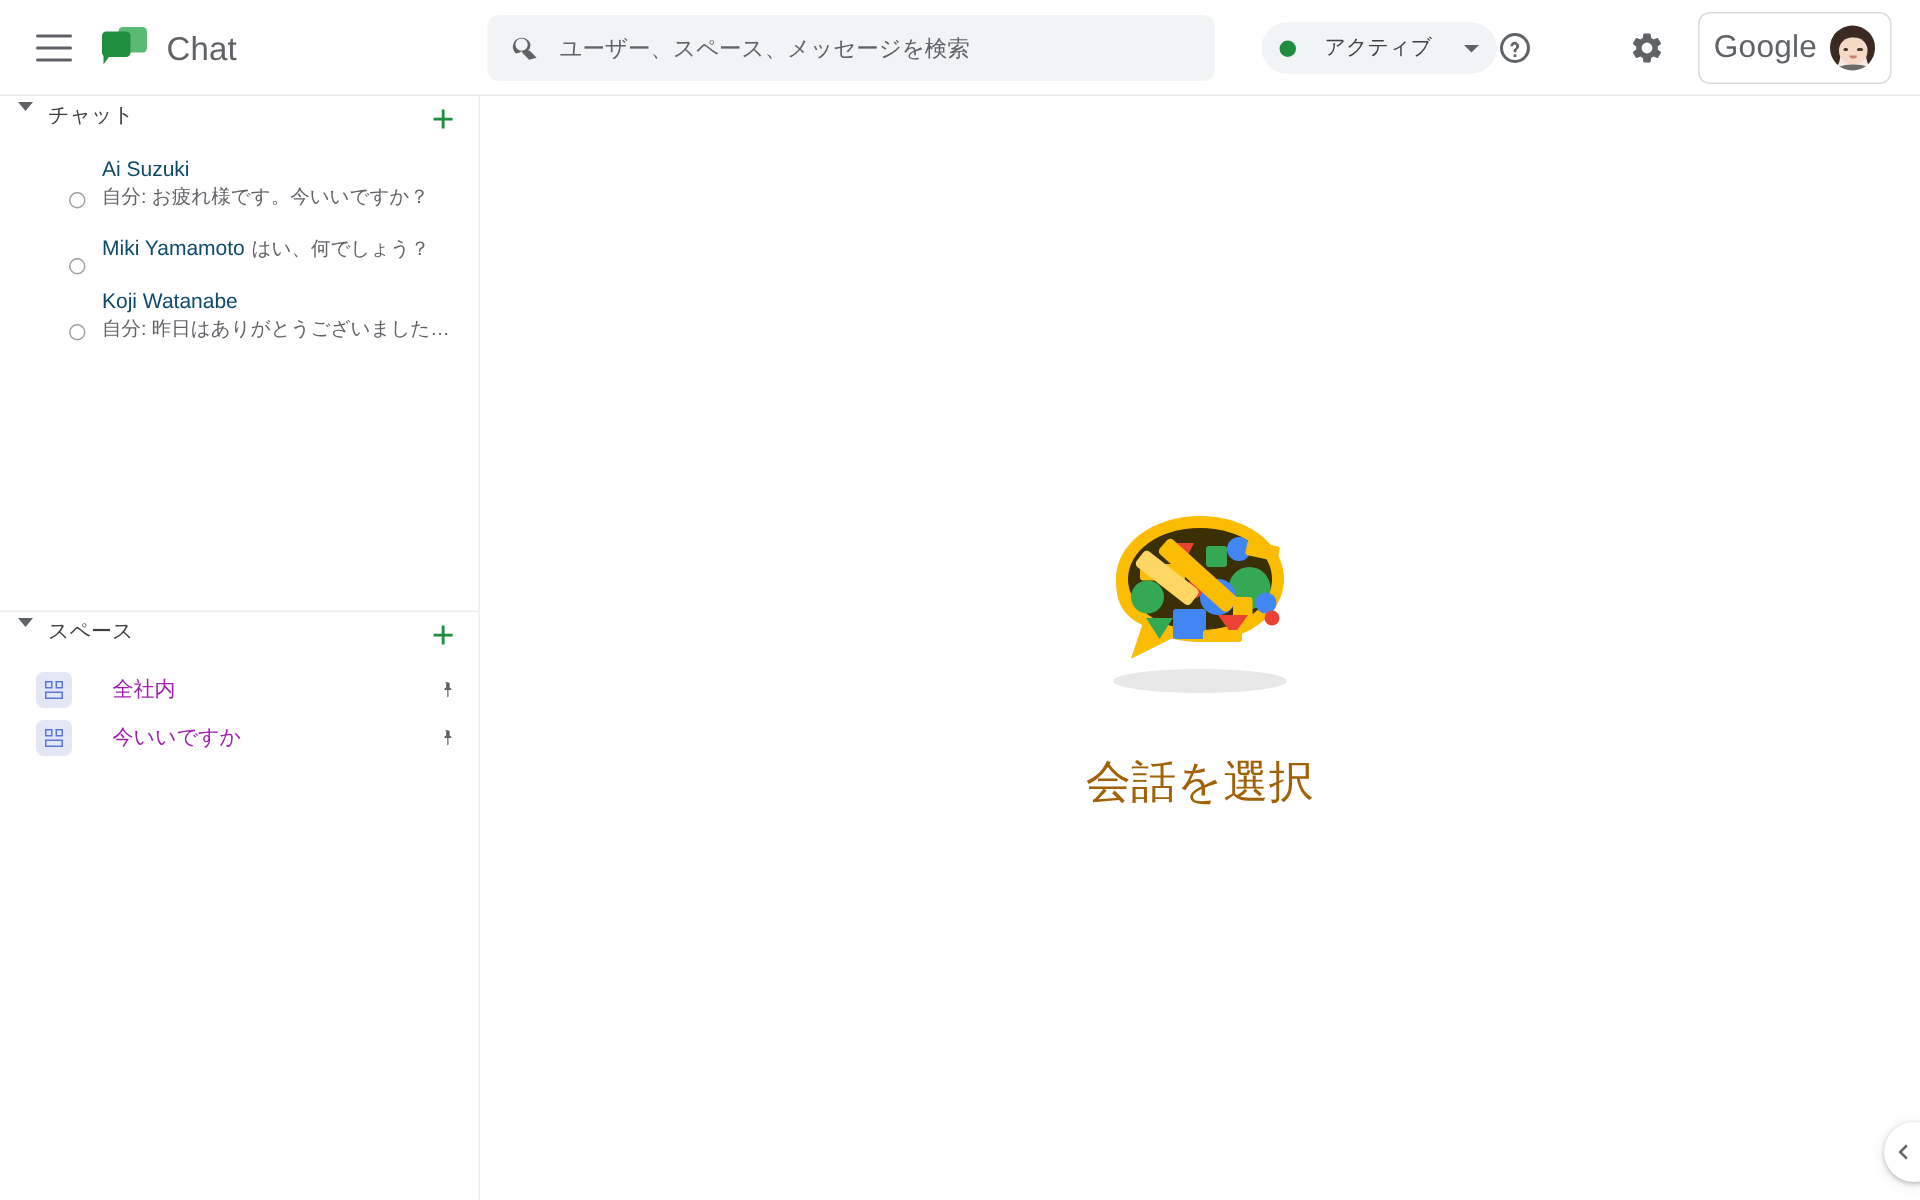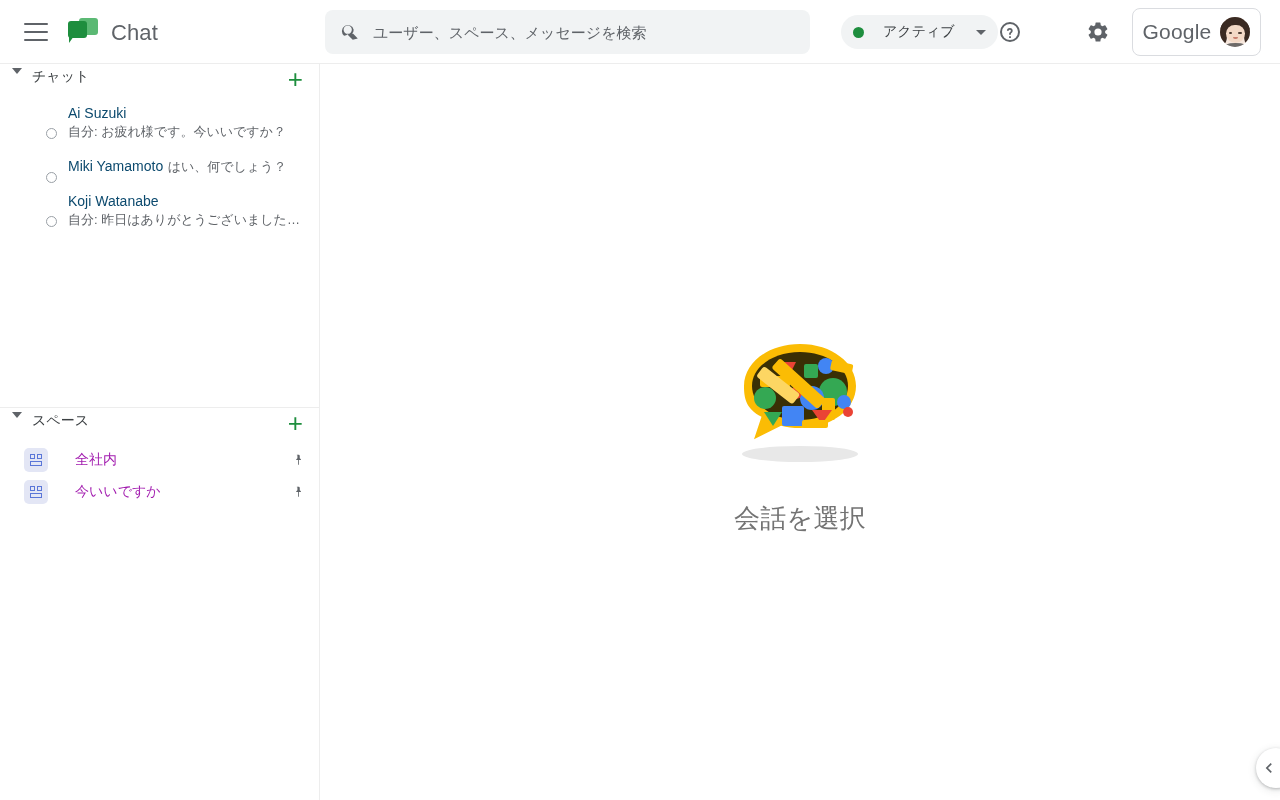--- a/index.html
+++ b/index.html
@@ -211,21 +211,21 @@
     background: #ffffff;
     display: flex; flex-direction: column;
     align-items: center; justify-content: flex-start;
   }
   .empty-wrap {
     margin-top: 272px;
     display: flex; flex-direction: column; align-items: center;
   }
   .empty-title {
     margin-top: 30px;
-    font-size: 26px; color: #737373; letter-spacing: 0.3px;
+    font-size: 30px; color: #a16207; letter-spacing: 0.3px;
   }
 
   .expand-btn {
     position: absolute; right: -16px; bottom: 12px;
     width: 40px; height: 40px; border-radius: 50%;
     background: #ffffff;
     box-shadow: 0 1px 3px rgba(60,64,67,.3), 0 2px 8px rgba(60,64,67,.15);
     display: flex; align-items: center; justify-content: center;
     cursor: pointer;
   }

